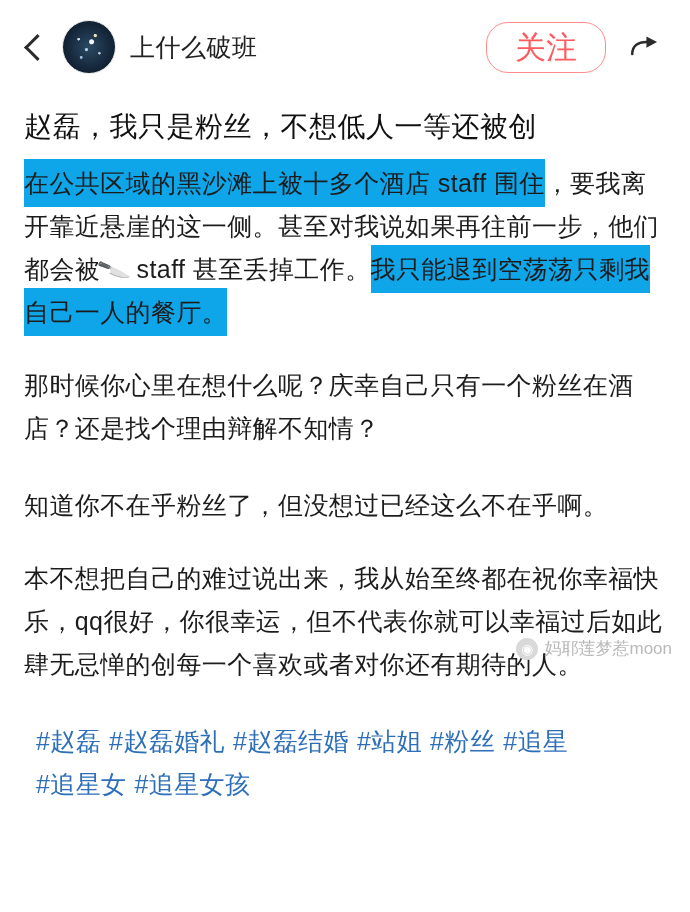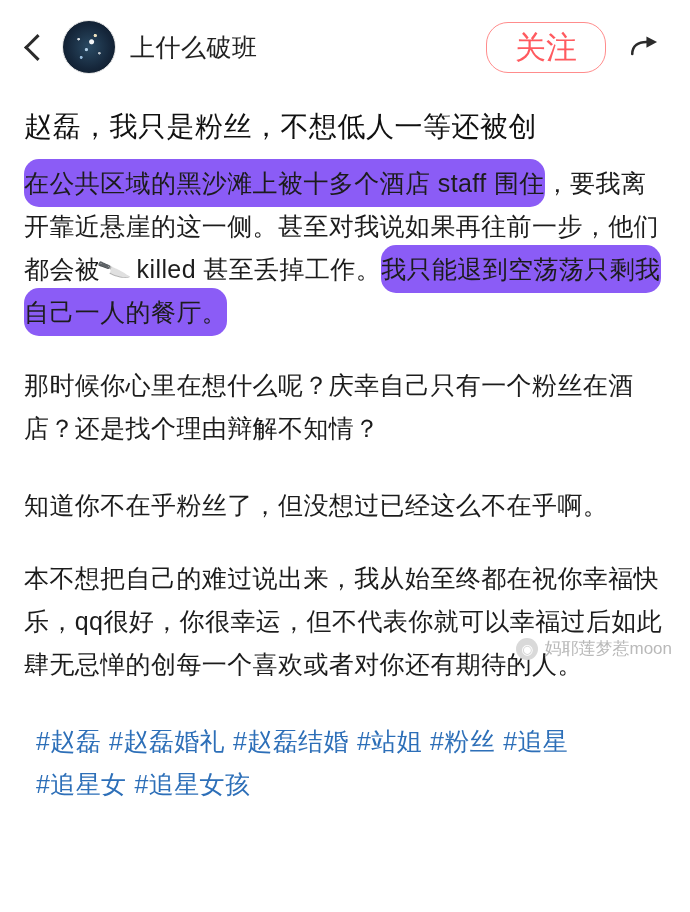--- a/index.html
+++ b/index.html
@@ -110,24 +110,23 @@
   .para {
     font-size: 25px;
     line-height: 1.72;
     color: #1c1c1c;
     margin: 0 0 34px 0;
     letter-spacing: 0.4px;
     word-break: break-word;
   }
   .para.tight { margin-bottom: 30px; }
   .hl {
-    background: #8b5cf6;
+    background: #0ea5e9;
     padding: 10px 0;
     box-decoration-break: clone;
-    border-radius: 15px;
     -webkit-box-decoration-break: clone;
   }
   .knife {
     display: inline-block;
     transform: rotate(-20deg);
     font-size: 23px;
   }
   .tags {
     font-size: 25px;
     line-height: 1.72;
@@ -176,21 +175,21 @@
         <path d="M3 17c0-6 4.5-8.5 10-8.6"></path>
         <path d="M13 4.5 L20.5 8.4 L13 12.6 Z" fill="#2b2b2b" stroke="none"></path>
       </svg>
     </div>
   </div>
 
   <div class="content">
 
     <div class="post-title">赵磊，我只是粉丝，不想低人一等还被创</div>
 
-    <p class="para tight"><span class="hl">在公共区域的黑沙滩上被十多个酒店 staff 围住</span><span>，要我离开靠近悬崖的这一侧。甚至对我说如果再往前一步，他们都会被</span><span class="knife">🔪</span><span> killed 甚至丢掉工作。</span><span class="hl">我只能退到空荡荡只剩我自己一人的餐厅。</span></p>
+    <p class="para tight"><span class="hl">在公共区域的黑沙滩上被十多个酒店 staff 围住</span><span>，要我离开靠近悬崖的这一侧。甚至对我说如果再往前一步，他们都会被</span><span class="knife">🔪</span><span> staff 甚至丢掉工作。</span><span class="hl">我只能退到空荡荡只剩我自己一人的餐厅。</span></p>
 
     <p class="para">那时候你心里在想什么呢？庆幸自己只有一个粉丝在酒店？还是找个理由辩解不知情？</p>
 
     <p class="para tight">知道你不在乎粉丝了，但没想过已经这么不在乎啊。</p>
 
     <p class="para">本不想把自己的难过说出来，我从始至终都在祝你幸福快乐，qq很好，你很幸运，但不代表你就可以幸福过后如此肆无忌惮的创每一个喜欢或者对你还有期待的人。</p>
 
     <p class="tags">
       <span class="tag">#赵磊</span><span class="tag">#赵磊婚礼</span><span class="tag">#赵磊结婚</span><span class="tag">#站姐</span><span class="tag">#粉丝</span><span class="tag">#追星</span><span class="tag">#追星女</span><span class="tag">#追星女孩</span>
     </p>

